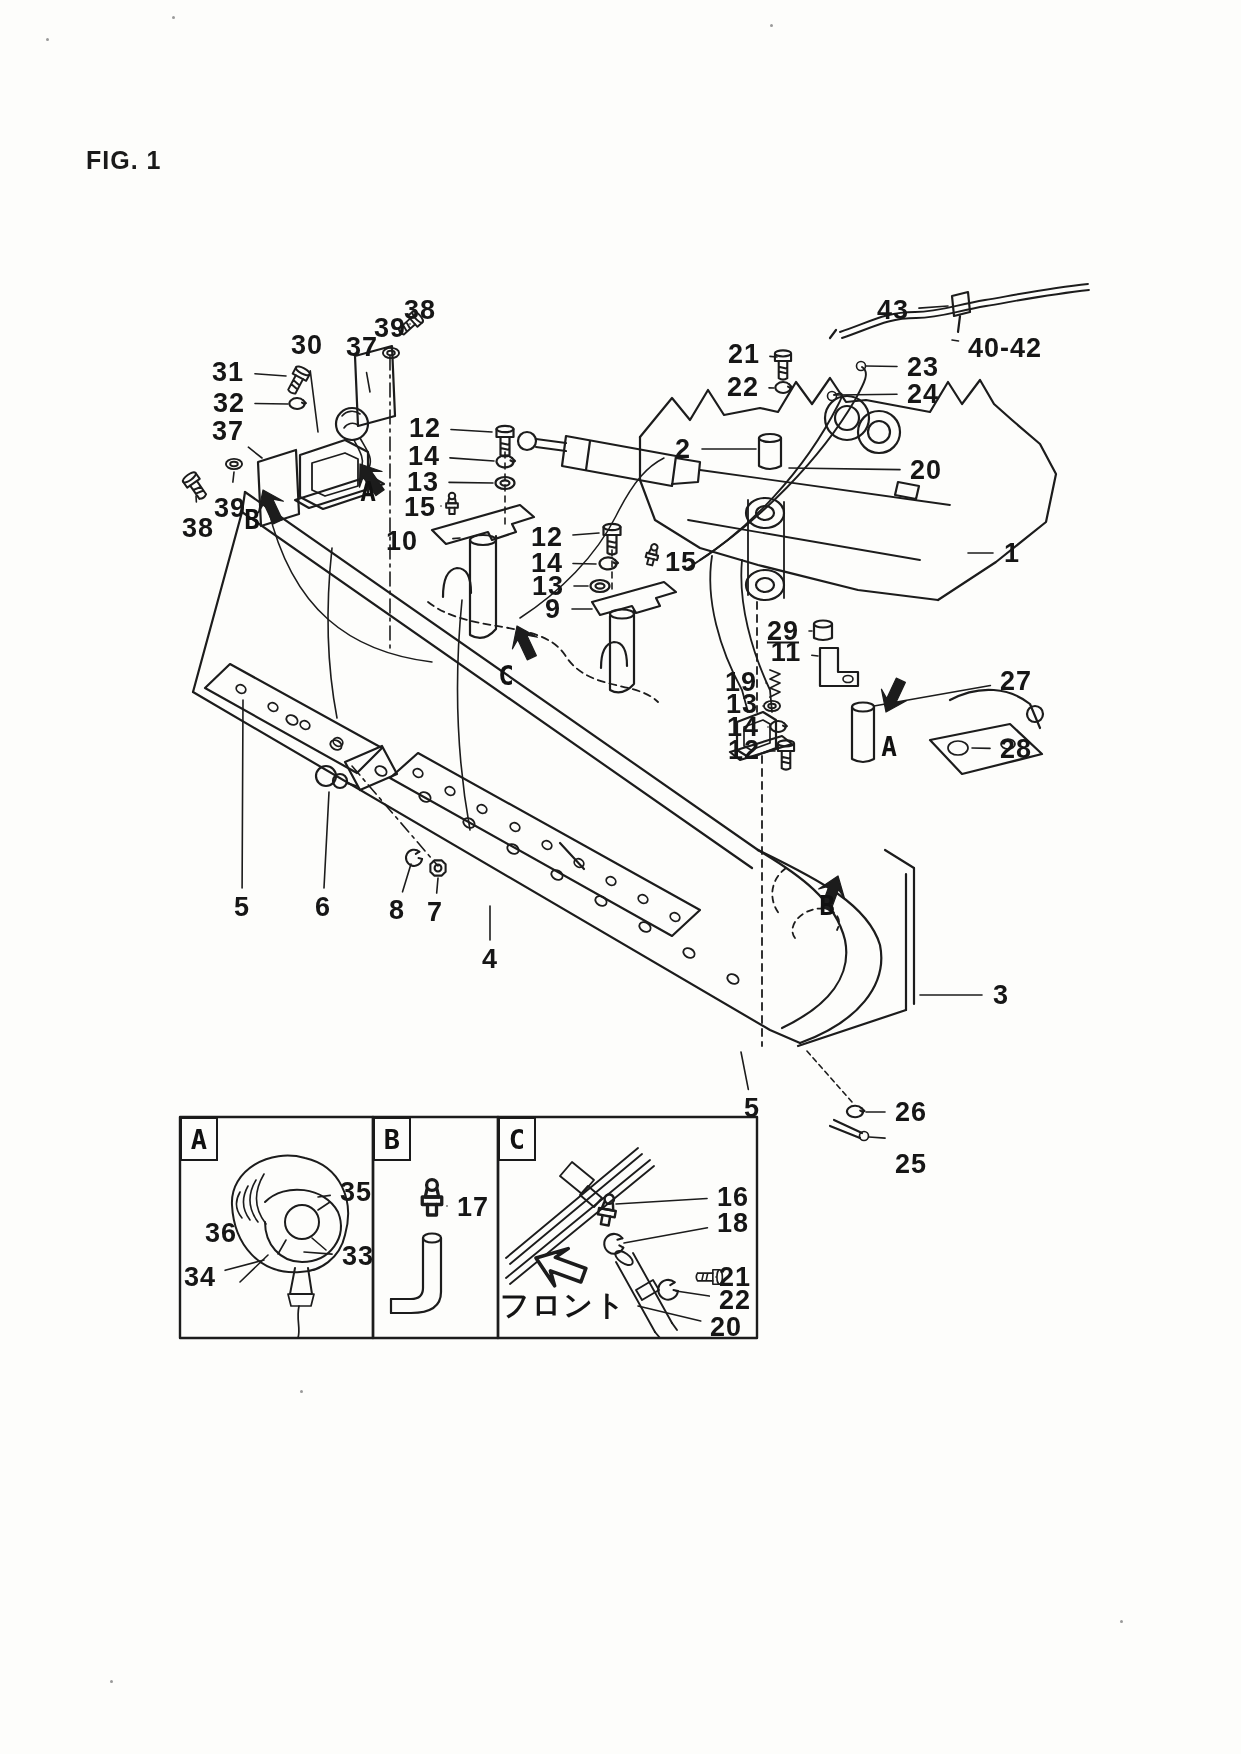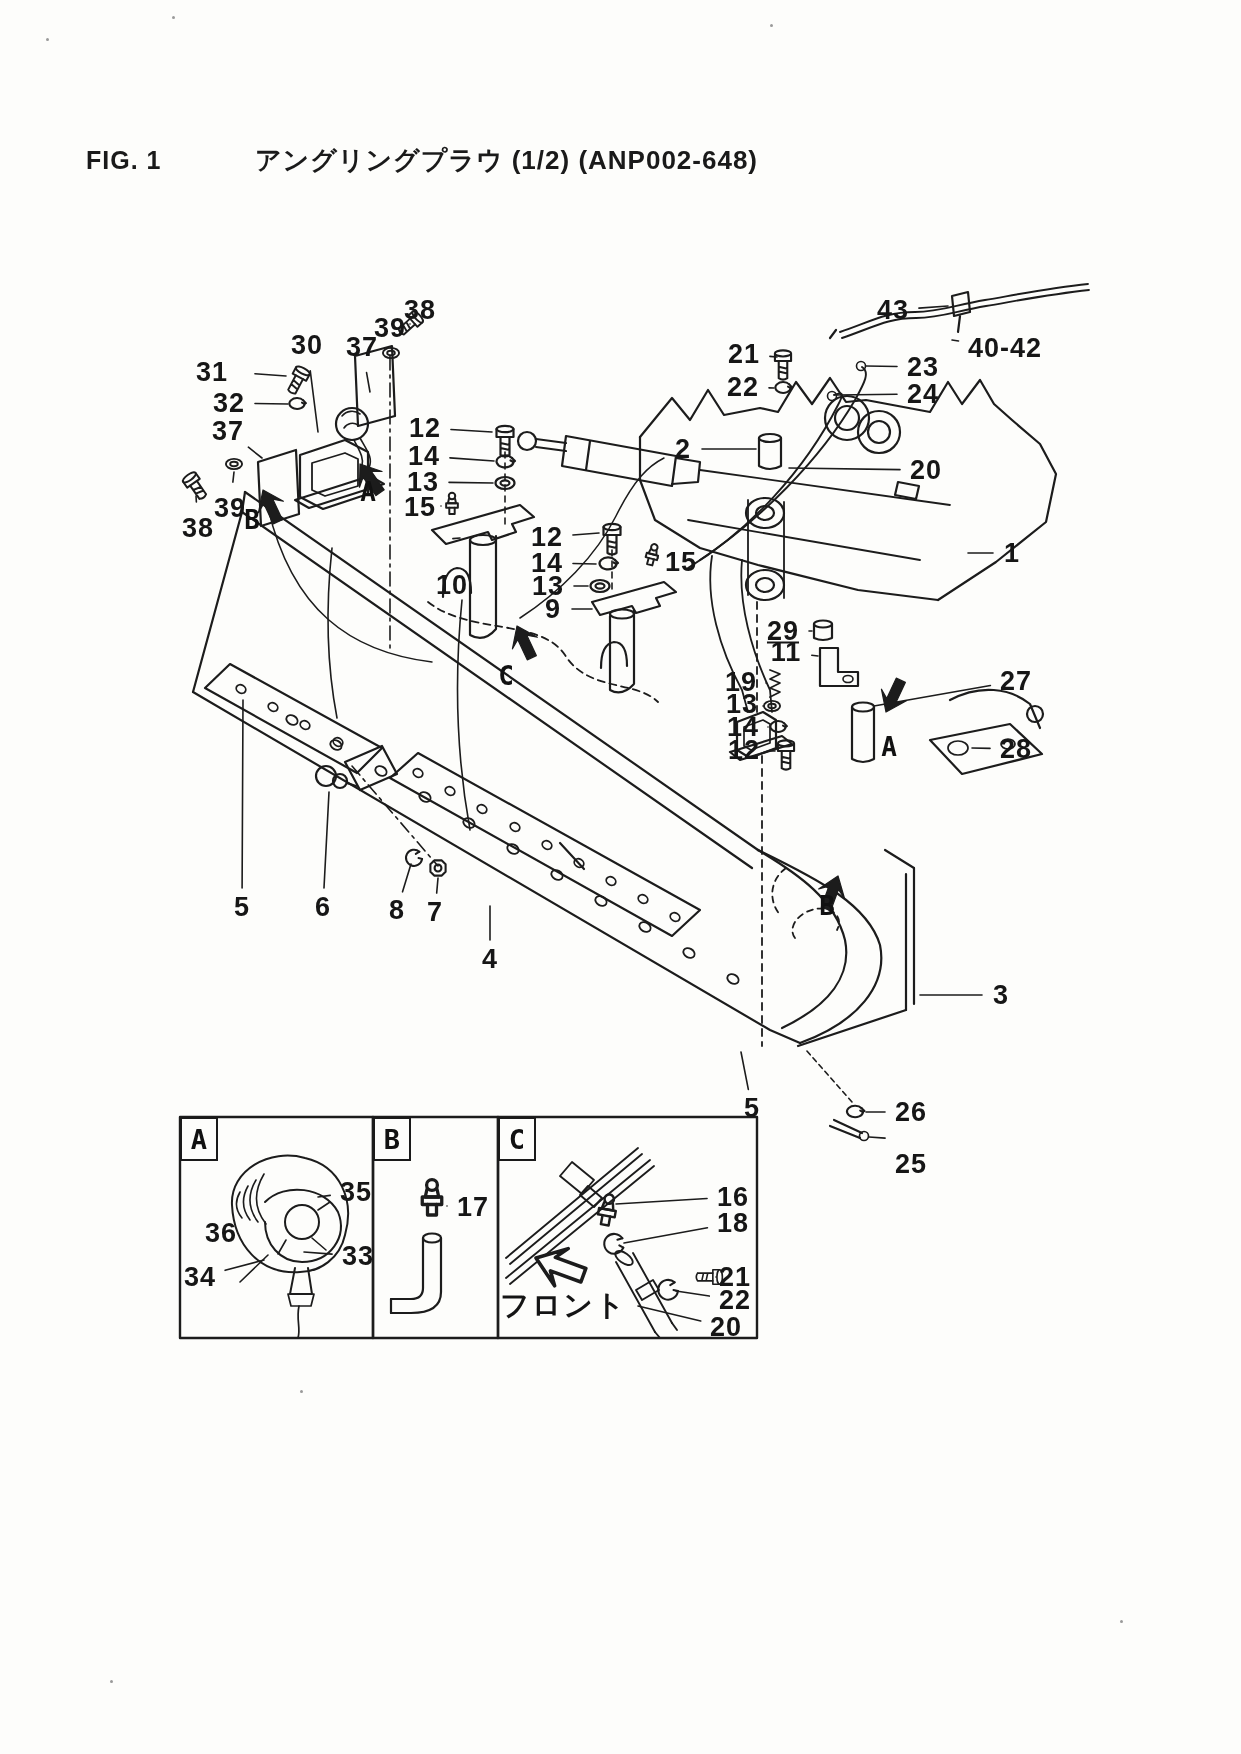--- a/index.html
+++ b/index.html
@@ -59,21 +59,20 @@
   }
   svg.art{position:absolute;left:0;top:0;}
   .speck{position:absolute;background:#9a9a9a;border-radius:50%;}
 </style>
 </head>
 <body>
 
 <div class="page">
 
   <div id="fig-label" class="hdr">FIG. 1</div>
-  <div id="fig-title" class="hdr">アングリングプラウ (1/2) (ANP002-648)</div>
 
   <svg class="art" width="1241" height="1754" viewBox="0 0 1241 1754" fill="none" stroke="#1c1c1c" stroke-width="2.2" stroke-linecap="round" stroke-linejoin="round">
 
     <defs>
       <g id="sym-bolt">
         <ellipse cx="0" cy="-9" rx="8.5" ry="3.2"></ellipse>
         <path d="M -8.5,-9 L -8.5,-1 L 8.5,-1 L 8.5,-9"></path>
         <path d="M -4.5,-1 L -4.5,17 M 4.5,-1 L 4.5,17 M -4.5,17 Q 0,20 4.5,17 M -4.5,5 L 4.5,7 M -4.5,10 L 4.5,12"></path>
       </g>
       <g id="sym-washer">
@@ -419,30 +418,30 @@
   <div class="speck" style="left:770px;top:24px;width:3px;height:3px;"></div>
   <div class="speck" style="left:300px;top:1390px;width:3px;height:3px;"></div>
   <div class="speck" style="left:1120px;top:1620px;width:3px;height:3px;"></div>
   <div class="speck" style="left:110px;top:1680px;width:3px;height:3px;"></div>
 
   <div id="callout-layer">
       <div class="callout" style="left: 307px; top: 345px;">30</div>
       <div class="callout" style="left: 362px; top: 347px;">37</div>
       <div class="callout" style="left: 390px; top: 328px;">39</div>
       <div class="callout" style="left: 420px; top: 310px;">38</div>
-      <div class="callout" style="left: 212px; top: 372px;">31</div>
+      <div class="callout" style="left: 228px; top: 372px;">31</div>
       <div class="callout" style="left: 229px; top: 403px;">32</div>
       <div class="callout" style="left: 228px; top: 431px;">37</div>
       <div class="callout" style="left: 230px; top: 508px;">39</div>
       <div class="callout" style="left: 198px; top: 528px;">38</div>
       <div class="callout" style="left: 425px; top: 428px;">12</div>
       <div class="callout" style="left: 424px; top: 456px;">14</div>
       <div class="callout" style="left: 423px; top: 482px;">13</div>
       <div class="callout" style="left: 420px; top: 507px;">15</div>
-      <div class="callout" style="left: 452px; top: 541px; margin-top: 44px;">10</div>
+      <div class="callout" style="left: 402px; top: 541px;">10</div>
       <div class="callout" style="left: 547px; top: 537px;">12</div>
       <div class="callout" style="left: 547px; top: 563px;">14</div>
       <div class="callout" style="left: 548px; top: 586px;">13</div>
       <div class="callout" style="left: 553px; top: 609px;">9</div>
       <div class="callout" style="left: 681px; top: 562px;">15</div>
       <div class="callout" style="left: 683px; top: 449px;">2</div>
       <div class="callout" style="left: 744px; top: 354px;">21</div>
       <div class="callout" style="left: 743px; top: 387px;">22</div>
       <div class="callout" style="left: 923px; top: 367px;">23</div>
       <div class="callout" style="left: 923px; top: 394px;">24</div>

